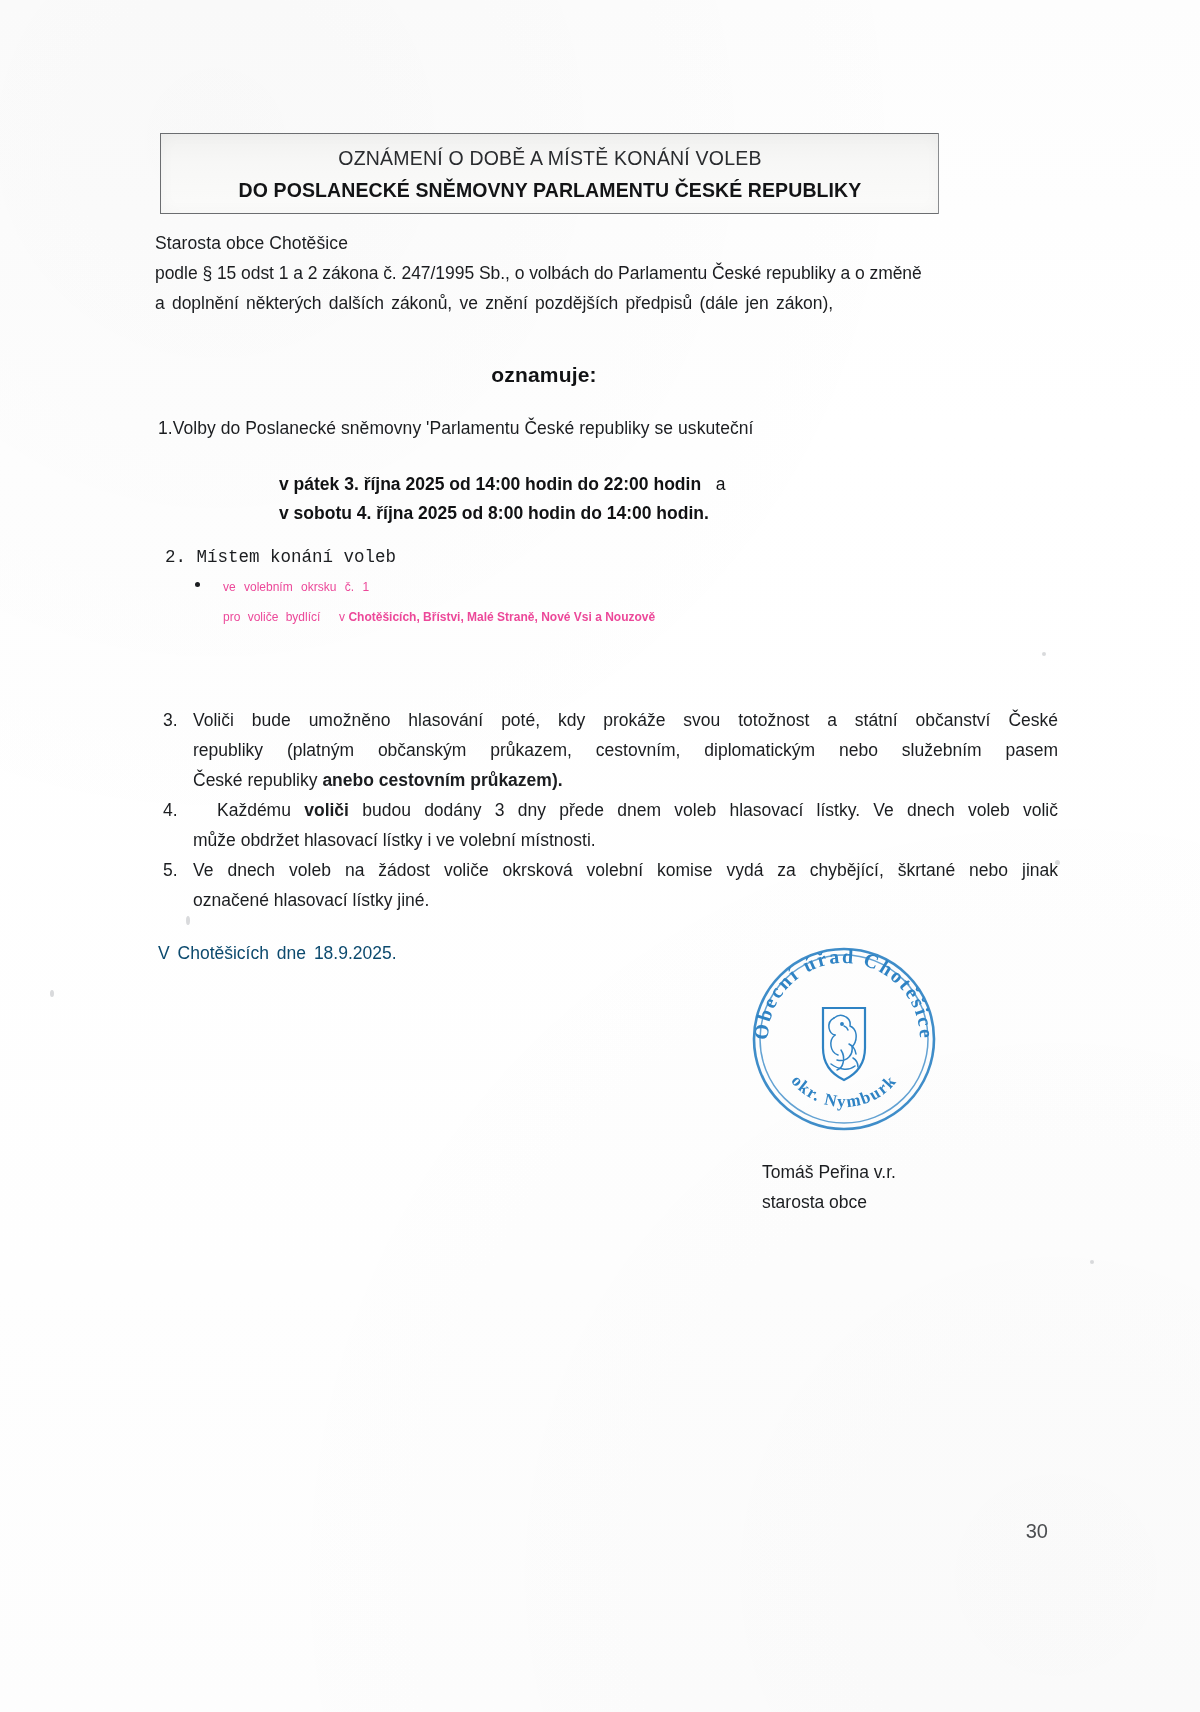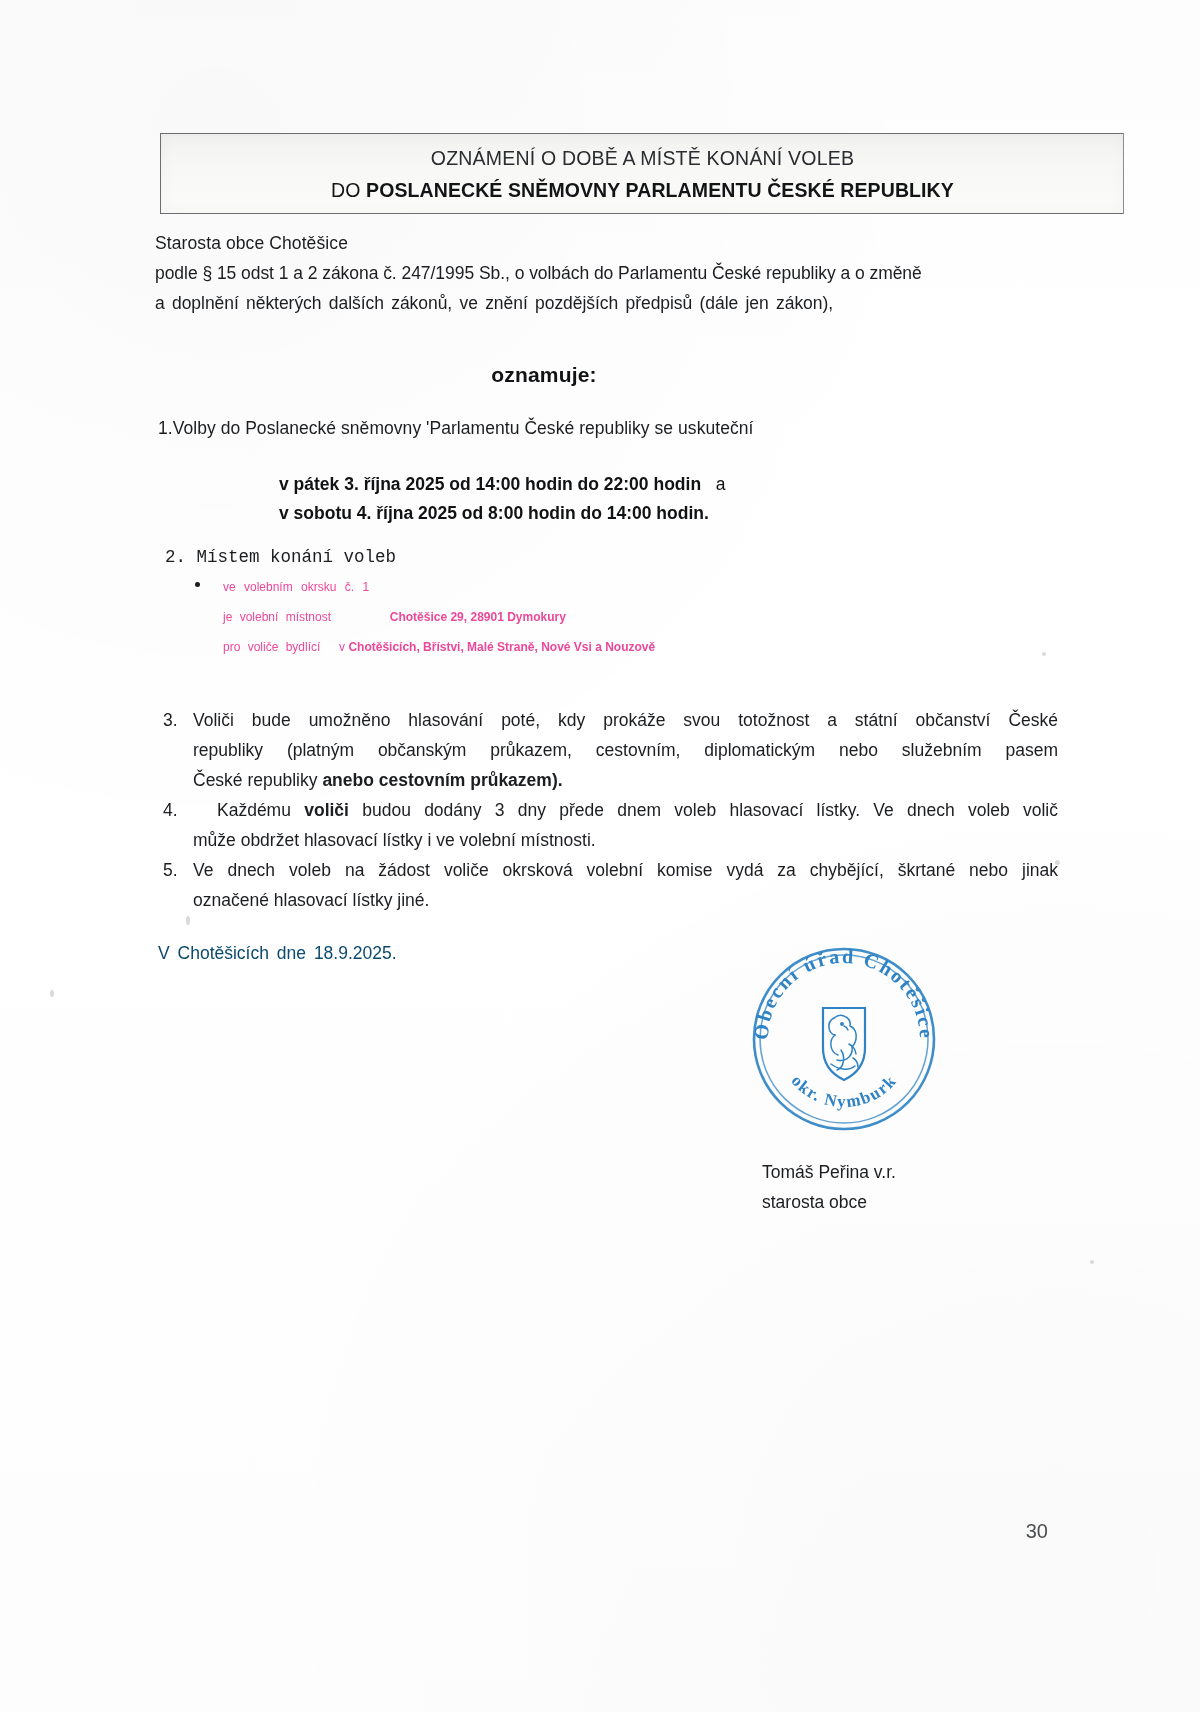--- a/index.html
+++ b/index.html
@@ -31,21 +31,21 @@
     background: #b9bcc0;
     border-radius: 50%;
     opacity: .55;
   }
 
   
   .header-box {
     position: absolute;
     left: 160px;
     top: 133px;
-    width: 964px;
+    width: 779px;
     box-sizing: border-box;
     border: 1px solid #6b6d70;
     border-right: none;
     background: linear-gradient(180deg, #f1f1f0 0%, #f7f7f6 35%, #fbfbfa 100%);
     padding: 13px 10px 11px 10px;
     text-align: center;
     box-shadow: inset 0 0 16px rgba(0,0,0,0.035);
   }
   .header-box::after{
     content:"";
@@ -62,21 +62,21 @@
     margin-bottom: 9px;
     white-space: nowrap;
   }
   .hdr-line2 {
     font-size: 19.5px;
     letter-spacing: .1px;
     color: #131416;
     font-weight: 700;
     white-space: nowrap;
   }
-  .hdr-line2 .lead { font-weight: 400; }
+  .hdr-line2 .lead { font-weight: 700; }
 
   
   .intro {
     position: absolute;
     left: 155px;
     top: 228px;
     width: 905px;
     font-size: 17.5px;
     line-height: 30px;
     color: #1b1d20;
@@ -232,25 +232,20 @@
   <div><b>v pátek 3. října 2025 od 14:00 hodin do 22:00 hodin</b><span class="reg">&nbsp;&nbsp; </span><span class="reg">a</span></div>
   <div><b>v sobotu 4. října 2025 od 8:00 hodin do 14:00 hodin.</b></div>
 </div>
 
 <div class="pt2">2. Místem konání voleb</div>
 
 <div class="okrsek-block">
   <div class="okrsek-row">
     <span class="bullet"></span>
     <span class="sp-w">ve  volebním  okrsku  č. 1</span>
-  </div>
-  <div>
-    <span class="ind sp-w2">je  volební  místnost</span>
-    <span style="display:inline-block;width:52px;"></span>
-    <span class="bold">Chotěšice 29, 28901 Dymokury</span>
   </div>
   <div>
     <span class="ind sp-w2">pro  voliče  bydlící</span>
     <span style="display:inline-block;width:12px;"></span>
     <span>v </span><span class="bold">Chotěšicích, Břístvi, Malé Straně, Nové Vsi a Nouzově</span>
   </div>
 </div>
 
 <div class="list">
 

